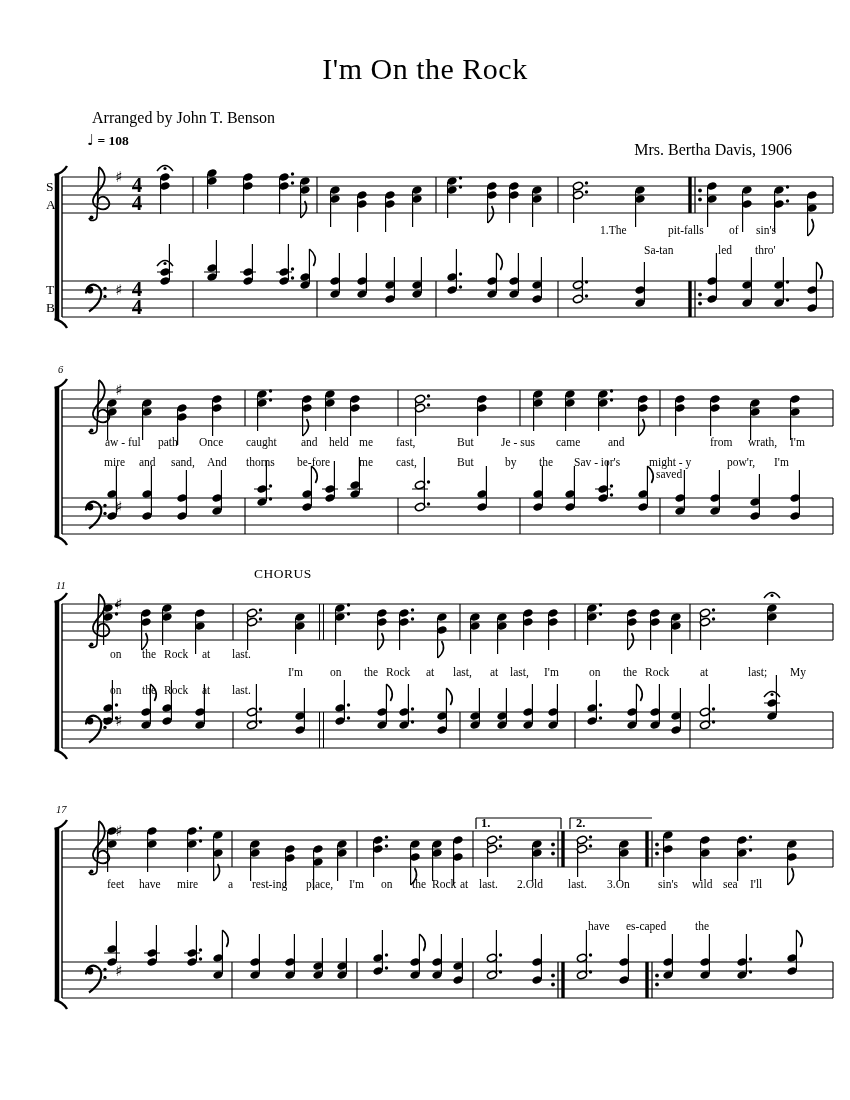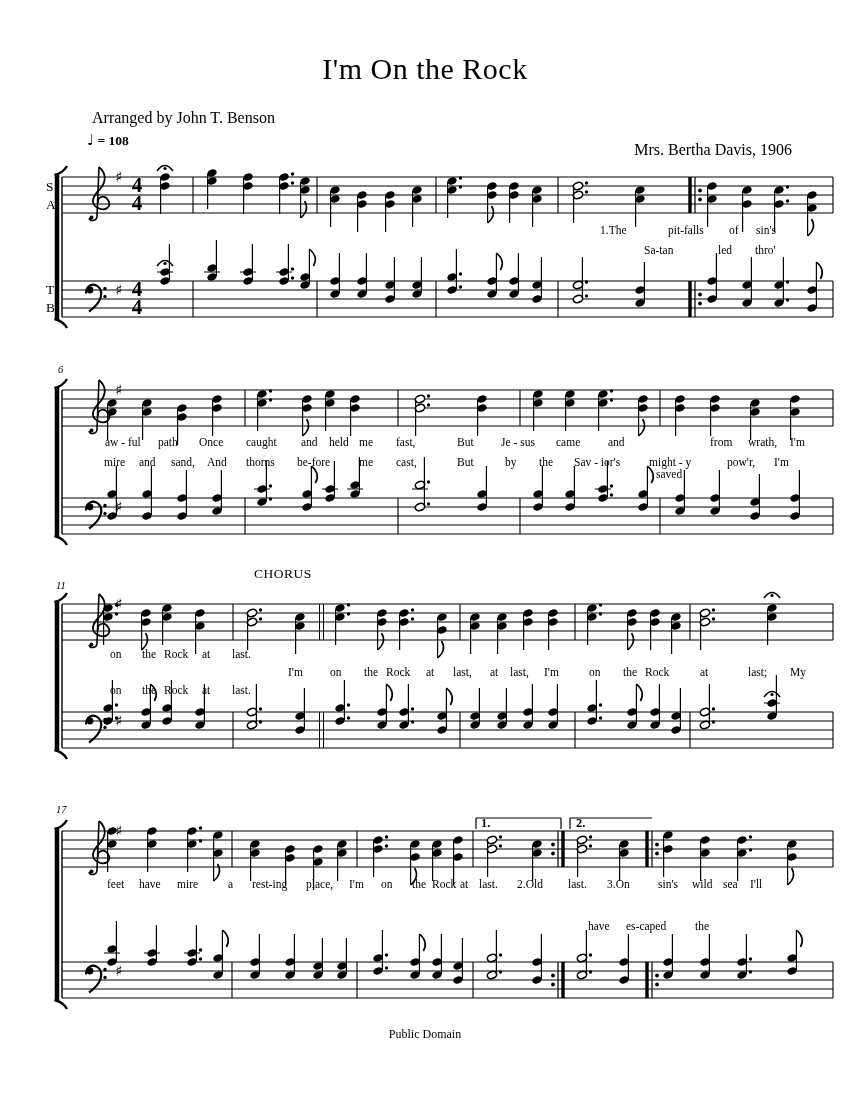--- a/index.html
+++ b/index.html
@@ -814,21 +814,20 @@
 
     <div class="abs measure-number" style="left:58px;top:364px;">6</div>
     <div class="abs measure-number" style="left:56px;top:580px;">11</div>
     <div class="abs measure-number" style="left:56px;top:804px;">17</div>
 
     <div class="abs chorus" style="left:254px;top:566px;">CHORUS</div>
 
     <div class="abs volta-num" style="left:481px;top:816px;">1.</div>
     <div class="abs volta-num" style="left:576px;top:816px;">2.</div>
 
-    <div class="abs footer">Public Domain</div>
   <div class="abs lyr" style="left: 600px; top: 224px;">1.The</div>
       <div class="abs lyr" style="left: 668px; top: 224px;">pit-falls</div>
       <div class="abs lyr" style="left: 729px; top: 224px;">of</div>
       <div class="abs lyr" style="left: 756px; top: 224px;">sin's</div>
       <div class="abs lyr" style="left: 644px; top: 244px;">Sa-tan</div>
       <div class="abs lyr" style="left: 718px; top: 244px;">led</div>
       <div class="abs lyr" style="left: 755px; top: 244px;">thro'</div>
       <div class="abs lyr" style="left: 105px; top: 436px;">aw - ful</div>
       <div class="abs lyr" style="left: 158px; top: 436px;">path</div>
       <div class="abs lyr" style="left: 199px; top: 436px;">Once</div>

